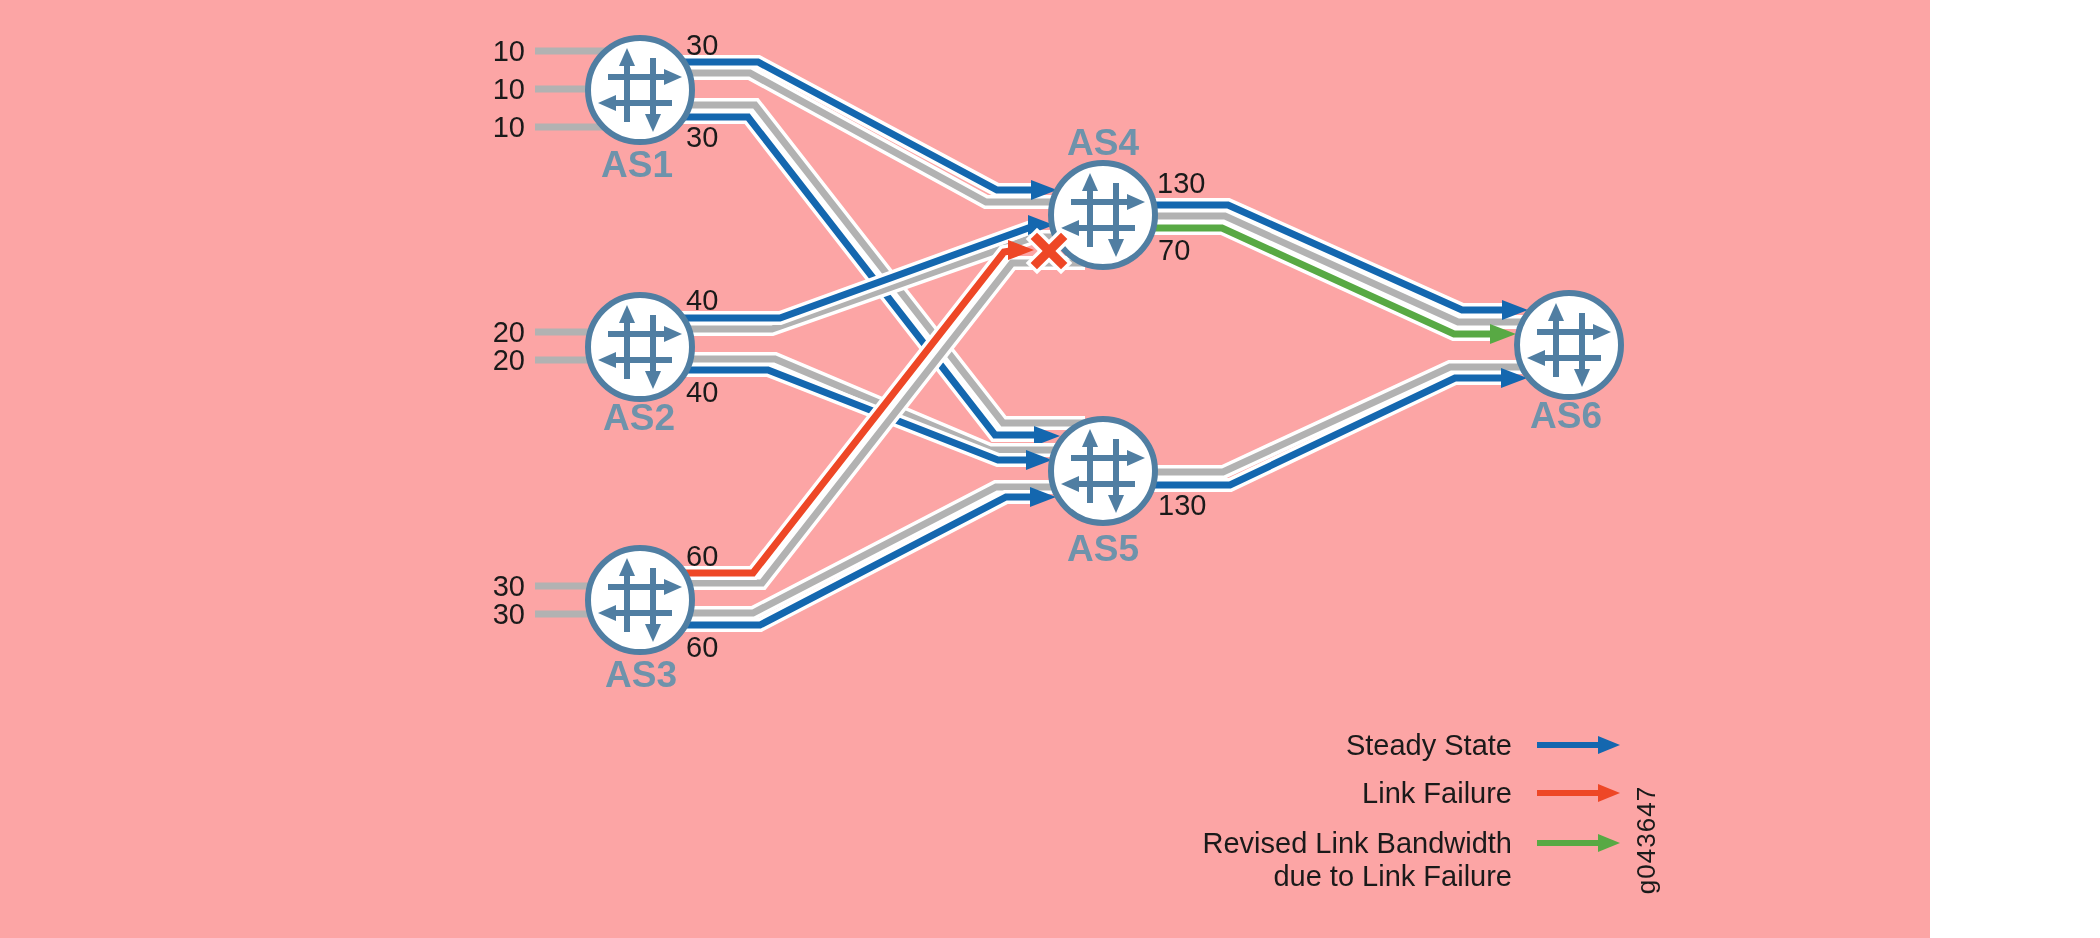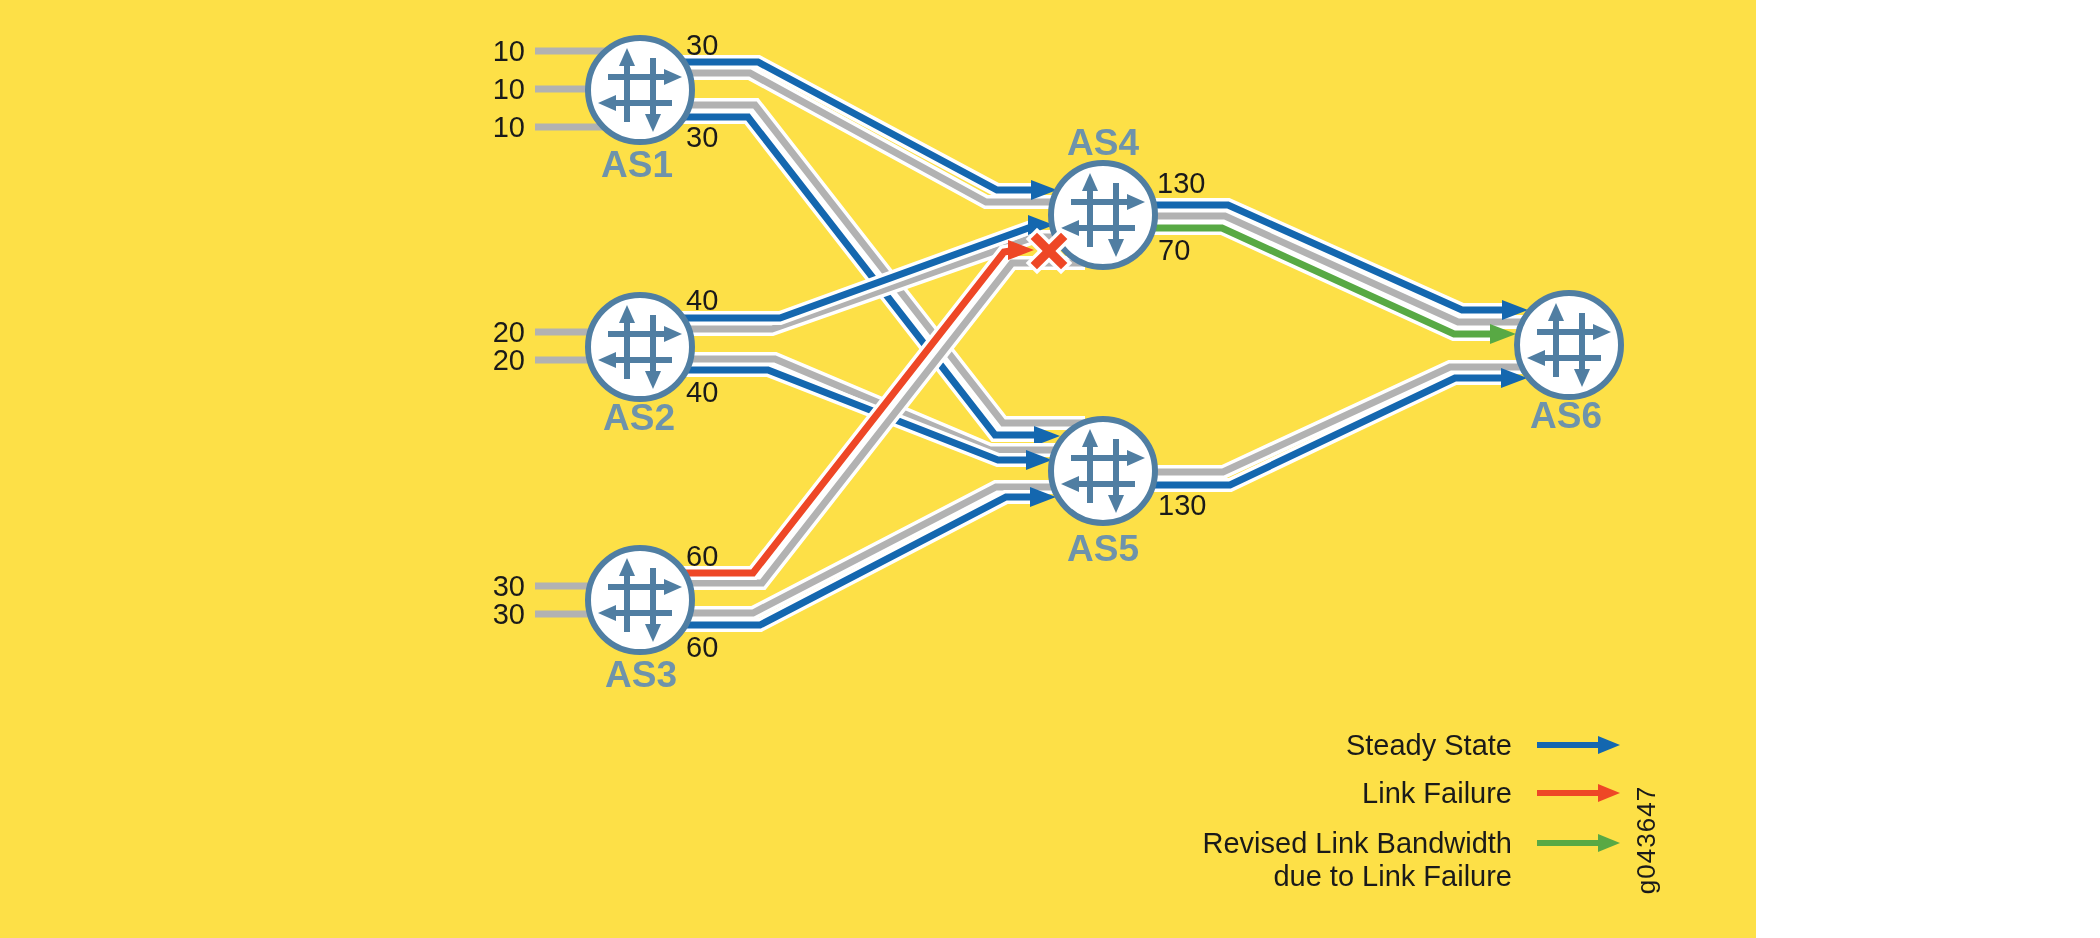--- a/index.html
+++ b/index.html
@@ -1,16 +1,16 @@
 <!DOCTYPE html>
 <html><head>
 <meta charset="utf-8">
 <style>
   html,body{margin:0;padding:0;background:#ffffff;}
-  .stage{width:1756px;height:938px;background:#fde047;position:relative;overflow:hidden;
+  .stage{width:1930px;height:938px;background:#fca5a5;position:relative;overflow:hidden;
          font-family:"Liberation Sans", sans-serif;}
   svg{display:block;}
   text{font-family:"Liberation Sans", sans-serif;}
   .num{font-size:29px;fill:#1a1a1a;}
   .asLabel{font-size:37px;font-weight:600;}
   .legendText{font-size:29px;fill:#1a1a1a;}
   .watermark{font-size:26px;fill:#1a1a1a;letter-spacing:1px;}
 </style>
 </head>
 <body>

